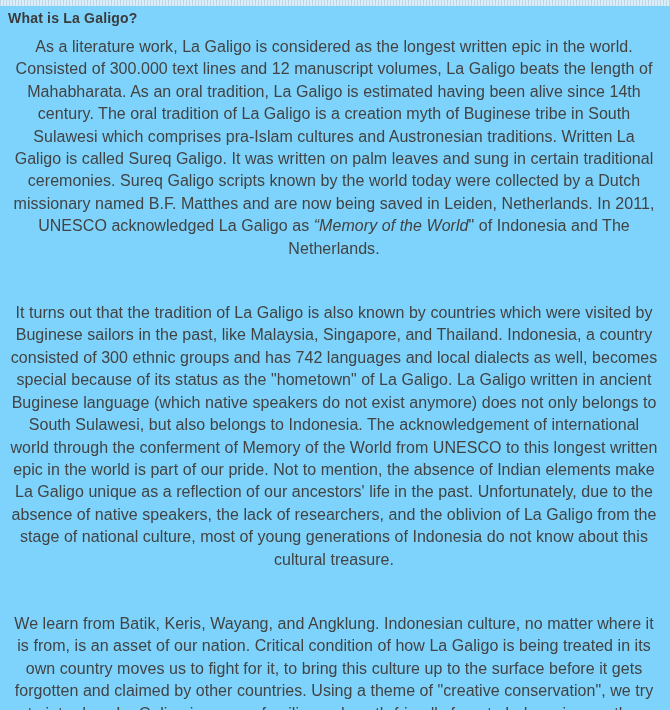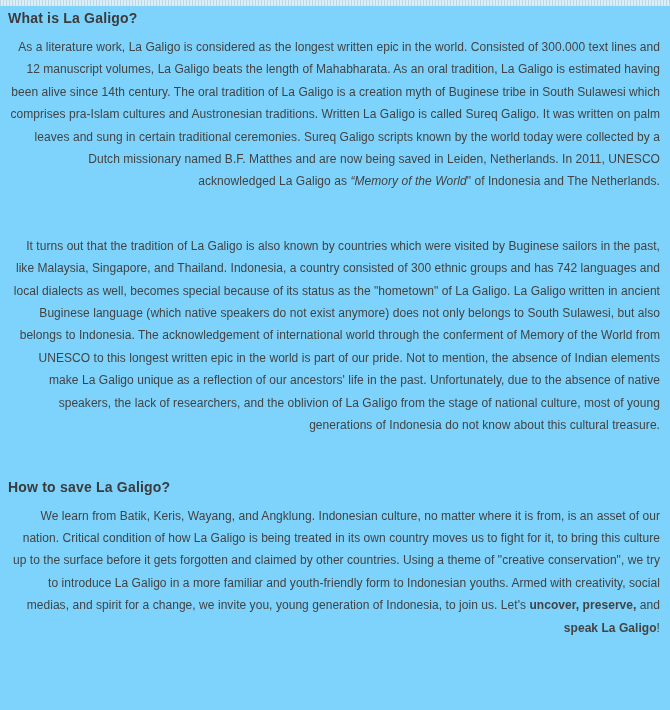--- a/index.html
+++ b/index.html
@@ -35,26 +35,26 @@
   .section-heading {
     font-size: 14px;
     font-weight: bold;
     color: #3b3b3b;
     letter-spacing: 0.2px;
     line-height: 17px;
     margin: 0 0 9px 0;
   }
   .section-paragraph {
     width: 652px;
-    font-size: 12px;
+    font-size: 16px;
     color: #434343;
     line-height: 22.4px;
     letter-spacing: 0.05px;
     margin: 0 0 42px 0;
-    text-align: right;
+    text-align: center;
   }
   .section:last-child .section-paragraph {
     margin-bottom: 0;
   }
   .run-normal { font-style: normal; font-weight: normal; }
   .run-italic { font-style: italic; }
   .run-bold   { font-weight: bold; }
 </style>
 </head>
 <body>
@@ -67,18 +67,17 @@
     <div class="section">
       <h2 class="section-heading">What is La Galigo?</h2>
       <p class="section-paragraph"><span class="run-normal">As a literature work, La Galigo is considered as the longest written epic in the world. Consisted of 300.000 text lines and 12 manuscript volumes, La Galigo beats the length of Mahabharata. As an oral tradition, La Galigo is estimated having been alive since 14th century. The oral tradition of La Galigo is a creation myth of Buginese tribe in South Sulawesi which comprises pra-Islam cultures and Austronesian traditions. Written La Galigo is called Sureq Galigo. It was written on palm leaves and sung in certain traditional ceremonies. Sureq Galigo scripts known by the world today were collected by a Dutch missionary named B.F. Matthes and are now being saved in Leiden, Netherlands. In 2011, UNESCO acknowledged La Galigo as </span><span class="run-italic">“Memory of the World</span><span class="run-normal">" of Indonesia and The Netherlands.</span></p>
     </div>
 
     <div class="section">
       <p class="section-paragraph"><span class="run-normal">It turns out that the tradition of La Galigo is also known by countries which were visited by Buginese sailors in the past, like Malaysia, Singapore, and Thailand. Indonesia, a country consisted of 300 ethnic groups and has 742 languages and local dialects as well, becomes special because of its status as the "hometown" of La Galigo. La Galigo written in ancient Buginese language (which native speakers do not exist anymore) does not only belongs to South Sulawesi, but also belongs to Indonesia. The acknowledgement of international world through the conferment of Memory of the World from UNESCO to this longest written epic in the world is part of our pride. Not to mention, the absence of Indian elements make La Galigo unique as a reflection of our ancestors' life in the past. Unfortunately, due to the absence of native speakers, the lack of researchers, and the oblivion of La Galigo from the stage of national culture, most of young generations of Indonesia do not know about this cultural treasure.</span></p>
     </div>
 
     <div class="section">
-      <h2 class="section-heading">How to save La Galigo?</h2>
       <p class="section-paragraph"><span class="run-normal">We learn from Batik, Keris, Wayang, and Angklung. Indonesian culture, no matter where it is from, is an asset of our nation. Critical condition of how La Galigo is being treated in its own country moves us to fight for it, to bring this culture up to the surface before it gets forgotten and claimed by other countries. Using a theme of "creative conservation", we try to introduce La Galigo in a more familiar and youth-friendly form to Indonesian youths. Armed with creativity, social medias, and spirit for a change, we invite you, young generation of Indonesia, to join us. Let's </span><span class="run-bold">uncover, preserve,</span><span class="run-normal"> and </span><span class="run-bold">speak La Galigo</span><span class="run-normal">!</span></p>
     </div>
 
   </div>
 </div>
 
 </body></html>

